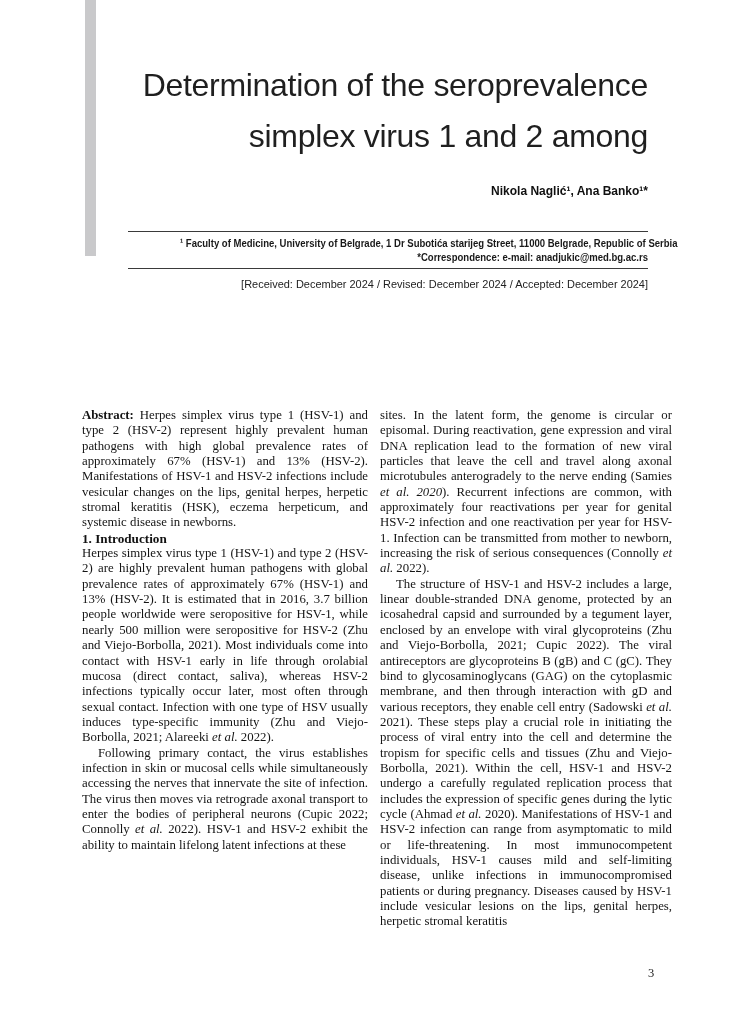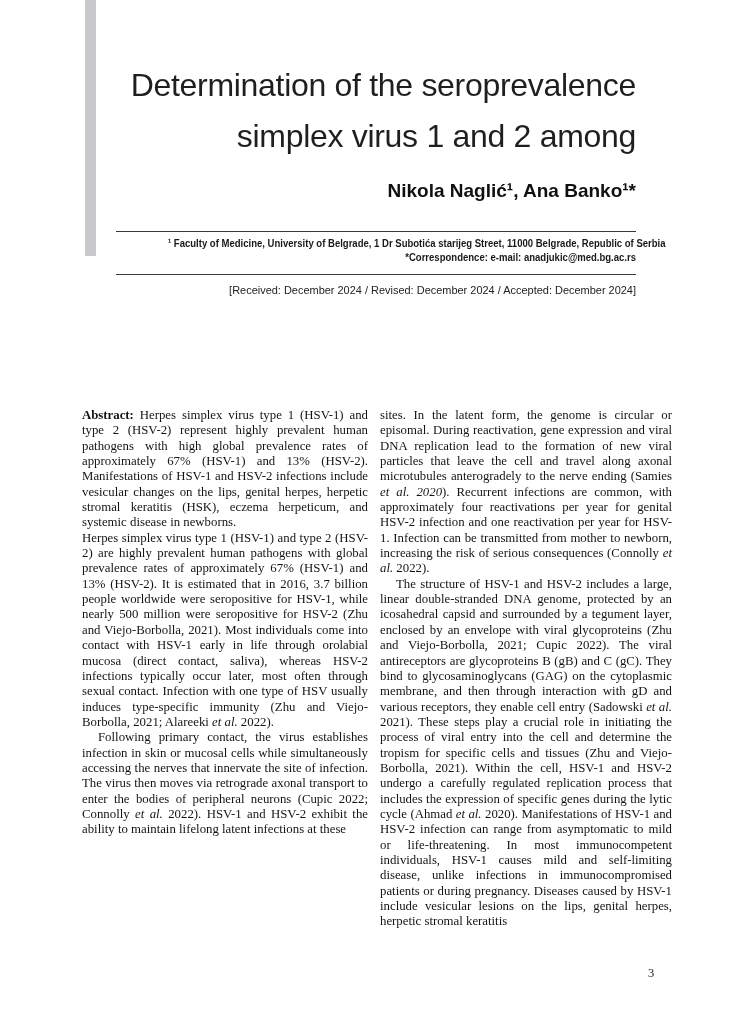--- a/index.html
+++ b/index.html
@@ -2,33 +2,33 @@
 <html><head>
 <meta charset="utf-8">
 <style>
   html,body{margin:0;padding:0;background:#ffffff;}
   .page{
     position:relative;width:732px;height:1024px;background:#ffffff;
     font-family:"Liberation Serif", serif;color:#151515;overflow:hidden;
   }
   .deco-bar{position:absolute;left:85px;top:0;width:11px;height:256px;background:#c9c9cb;}
 
-  .header{position:absolute;left:64px;top:60px;width:572px;text-align:right;}
+  .header{position:absolute;left:76px;top:60px;width:572px;text-align:right;}
   .title{
     font-family:"Liberation Sans", sans-serif;font-weight:300;
     font-size:32px;line-height:50.5px;color:#1f1f1f;letter-spacing:-0.3px;
   }
   .authors{
     margin-top:18px;font-family:"Liberation Sans", sans-serif;font-weight:700;
-    font-size:19px;line-height:24px;color:#101010;
+    font-size:12px;line-height:24px;color:#101010;
   }
   .affil-box{
     margin:28px 0 0 auto;width:520px;
     border-top:1.2px solid #3a3a3a;border-bottom:1.2px solid #3a3a3a;
-    padding:5px 0 10px 0;
+    padding:5px 0 4px 0;
   }
   .affil-line{
     font-family:"Liberation Sans", sans-serif;font-weight:700;
     font-size:10.6px;line-height:13.5px;color:#191919;
     white-space:nowrap;transform:scaleX(0.9);transform-origin:100% 50%;
   }
   .dates{
     margin-top:8px;font-family:"Liberation Sans", sans-serif;
     font-size:11.3px;line-height:14px;color:#222222;
     white-space:nowrap;transform:scaleX(0.97);transform-origin:100% 50%;
@@ -67,20 +67,21 @@
     <div class="authors">Nikola Naglić¹, Ana Banko¹*</div>
     <div class="affil-box">
       <div class="affil-line">¹ Faculty of Medicine, University of Belgrade, 1 Dr Subotića starijeg Street, 11000 Belgrade, Republic of Serbia</div>
       <div class="affil-line">*Correspondence: e-mail: anadjukic@med.bg.ac.rs</div>
     </div>
     <div class="dates">[Received: December 2024 / Revised: December 2024 / Accepted: December 2024]</div>
   </div>
 
   <div class="col col-left">
     <p><span class="b">Abstract:</span><span> Herpes simplex virus type 1 (HSV-1) and type 2 (HSV-2) represent highly prevalent human pathogens with high global prevalence rates of approximately 67% (HSV-1) and 13% (HSV-2). Manifestations of HSV-1 and HSV-2 infections include vesicular changes on the lips, genital herpes, herpetic stromal keratitis (HSK), eczema herpeticum, and systemic disease in newborns.</span></p>
+    <p class="section-heading">1. Introduction</p>
     <p class="p-first"><span>Herpes simplex virus type 1 (HSV-1) and type 2 (HSV-2) are highly prevalent human pathogens with global prevalence rates of approximately 67% (HSV-1) and 13% (HSV-2). It is estimated that in 2016, 3.7 billion people worldwide were seropositive for HSV-1, while nearly 500 million were seropositive for HSV-2 (Zhu and Viejo-Borbolla, 2021). Most individuals come into contact with HSV-1 early in life through orolabial mucosa (direct contact, saliva), whereas HSV-2 infections typically occur later, most often through sexual contact. Infection with one type of HSV usually induces type-specific immunity (Zhu and Viejo-Borbolla, 2021; Alareeki </span><span class="i">et al.</span><span> 2022).</span></p>
     <p class="indent"><span>Following primary contact, the virus establishes infection in skin or mucosal cells while simultaneously accessing the nerves that innervate the site of infection. The virus then moves via retrograde axonal transport to enter the bodies of peripheral neurons (Cupic 2022; Connolly </span><span class="i">et al.</span><span> 2022). HSV-1 and HSV-2 exhibit the ability to maintain lifelong latent infections at these</span></p>
   </div>
 
   <div class="col col-right">
     <p><span>sites. In the latent form, the genome is circular or episomal. During reactivation, gene expression and viral DNA replication lead to the formation of new viral particles that leave the cell and travel along axonal microtubules anterogradely to the nerve ending (Samies </span><span class="i">et al. 2020</span><span>). Recurrent infections are common, with approximately four reactivations per year for genital HSV-2 infection and one reactivation per year for HSV-1. Infection can be transmitted from mother to newborn, increasing the risk of serious consequences (Connolly </span><span class="i">et al.</span><span> 2022).</span></p>
     <p class="indent"><span>The structure of HSV-1 and HSV-2 includes a large, linear double-stranded DNA genome, protected by an icosahedral capsid and surrounded by a tegument layer, enclosed by an envelope with viral glycoproteins (Zhu and Viejo-Borbolla, 2021; Cupic 2022). The viral antireceptors are glycoproteins B (gB) and C (gC). They bind to glycosaminoglycans (GAG) on the cytoplasmic membrane, and then through interaction with gD and various receptors, they enable cell entry (Sadowski </span><span class="i">et al.</span><span> 2021). These steps play a crucial role in initiating the process of viral entry into the cell and determine the tropism for specific cells and tissues (Zhu and Viejo-Borbolla, 2021). Within the cell, HSV-1 and HSV-2 undergo a carefully regulated replication process that includes the expression of specific genes during the lytic cycle (Ahmad </span><span class="i">et al.</span><span> 2020). Manifestations of HSV-1 and HSV-2 infection can range from asymptomatic to mild or life-threatening. In most immunocompetent individuals, HSV-1 causes mild and self-limiting disease, unlike infections in immunocompromised patients or during pregnancy. Diseases caused by HSV-1 include vesicular lesions on the lips, genital herpes, herpetic stromal keratitis</span></p>
   </div>
 
   <div class="page-num">3</div>

